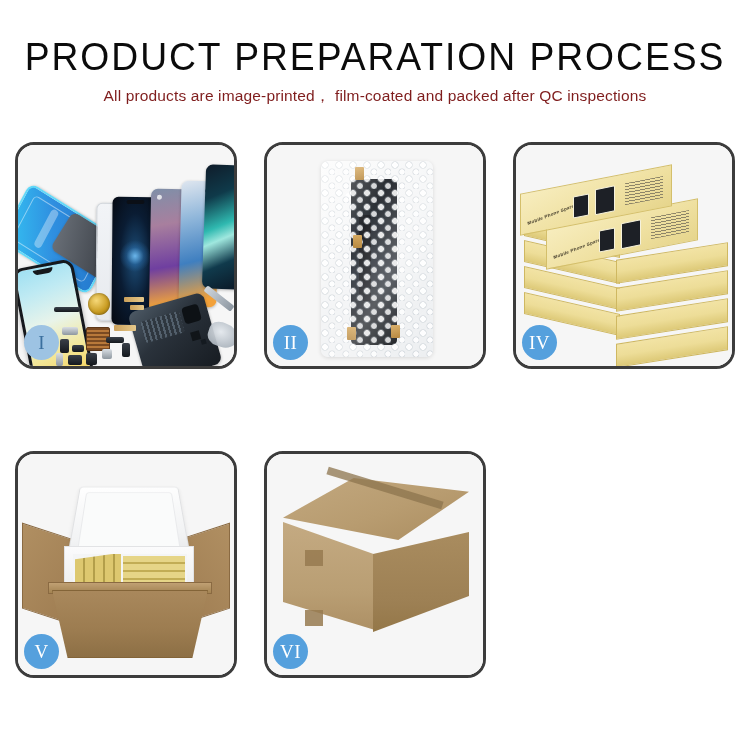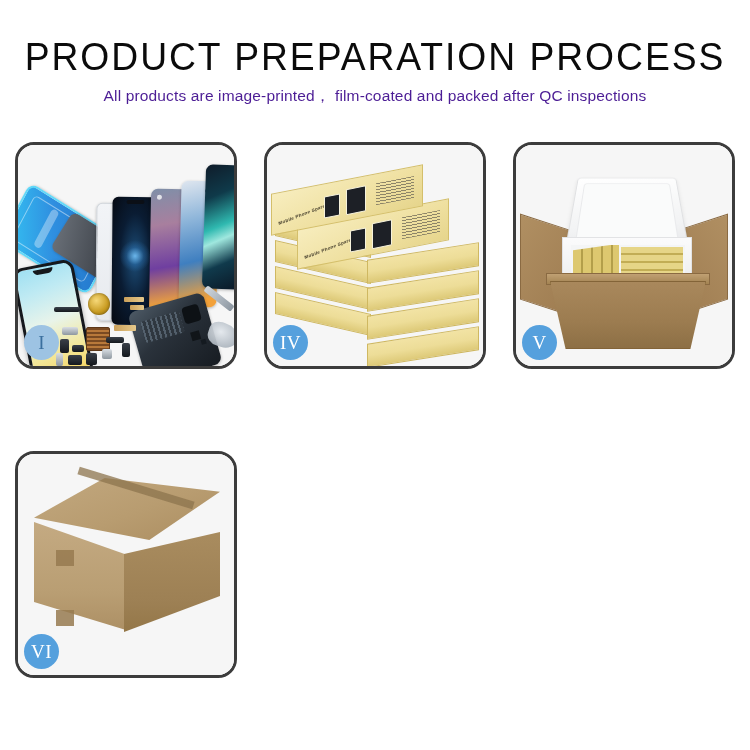--- a/index.html
+++ b/index.html
@@ -32,21 +32,21 @@
     line-height: 42px;
     white-space: nowrap;
     transform: scaleX(0.98);
   }
   .subtitle {
     margin-top: 8px;
     font-family: "Liberation Sans", sans-serif;
     font-size: 15.5px;
     font-weight: 400;
     letter-spacing: 0.15px;
-    color: #4c1d95;
+    color: #7f1d1d;
     line-height: 19px;
     white-space: nowrap;
   }
 
   
   .grid {
     position: absolute;
     left: 15px; top: 142px;
     width: 720px; height: 536px;
     display: grid;
@@ -566,20 +566,34 @@
         <div class="part dark-bar" style="left:68px;  top:208px; width:11px; height:12px;"></div>
         <div class="part flex" style="left:96px;  top:180px; width:22px; height:6px;"></div>
         <div class="part dark-bar" style="left:88px;  top:192px; width:18px; height:6px;"></div>
         <div class="part silver" style="left:84px;  top:204px; width:10px; height:10px;"></div>
         <div class="part dark-bar" style="left:104px; top:198px; width:8px;  height:14px;"></div>
 
         <div class="badge soft">I</div>
       </div>
     </div>
 
+    <div class="panel p2">
+      <div class="panel-stage">
+        <div class="bubble-bag">
+          <div class="screen-in-bag"></div>
+          <div class="bubble-tex"></div>
+          <div class="bag-tape" style="left:34px; top:6px;"></div>
+          <div class="bag-tape" style="left:32px; top:74px;"></div>
+          <div class="bag-tape" style="left:26px; top:166px;"></div>
+          <div class="bag-tape" style="left:70px; top:164px;"></div>
+          <div class="bag-sheen"></div>
+        </div>
+        <div class="badge">II</div>
+      </div>
+    </div>
 
 
     <div class="panel p4">
       <div class="panel-stage">
         <div class="stack">
 
           <div class="sbox" style="left:6px;  top:66px;  width:96px; height:22px; transform:skewY(13deg);"></div>
           <div class="sbox" style="left:6px;  top:92px;  width:96px; height:22px; transform:skewY(13deg);"></div>
           <div class="sbox" style="left:6px;  top:118px; width:96px; height:22px; transform:skewY(13deg);"></div>
           <div class="sbox" style="left:6px;  top:144px; width:96px; height:22px; transform:skewY(13deg);"></div>

